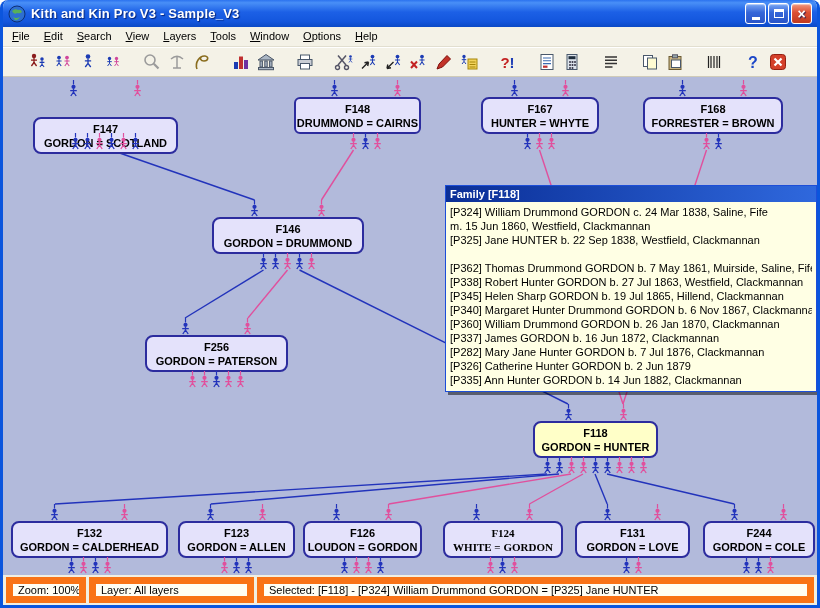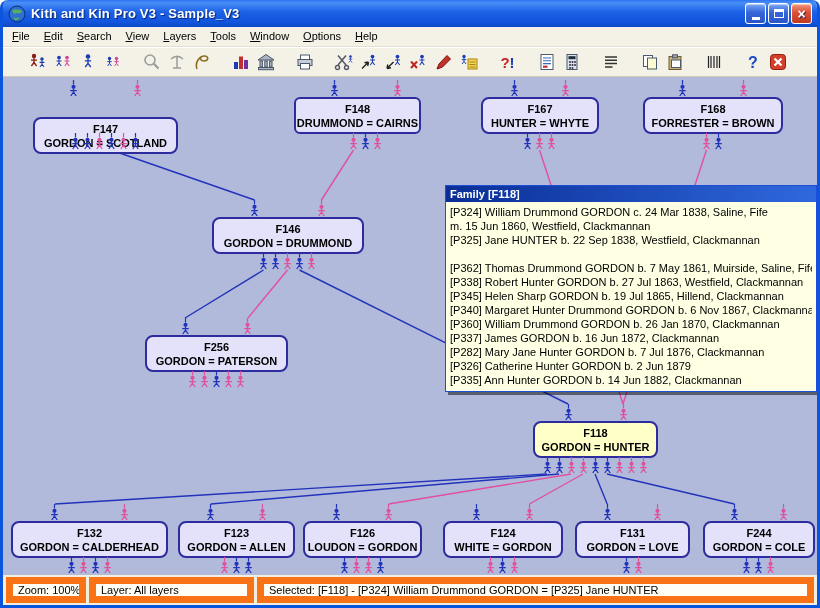--- a/index.html
+++ b/index.html
@@ -339,21 +339,21 @@
         <div class="fnames">GORDON = CALDERHEAD</div>
       </div>
       <div class="fam" style="left: 175px; top: 444px; width: 117px;">
         <div class="fid">F123</div>
         <div class="fnames">GORDON = ALLEN</div>
       </div>
       <div class="fam" style="left: 300px; top: 444px; width: 119px;">
         <div class="fid">F126</div>
         <div class="fnames">LOUDON = GORDON</div>
       </div>
-      <div class="fam" style="left: 440px; top: 444px; width: 120px;">
+      <div class="fam" style="left: 440px; top: 444px; width: 120px; font-family: Liberation Serif, serif;">
         <div class="fid">F124</div>
         <div class="fnames">WHITE = GORDON</div>
       </div>
       <div class="fam" style="left: 572px; top: 444px; width: 115px;">
         <div class="fid">F131</div>
         <div class="fnames">GORDON = LOVE</div>
       </div>
       <div class="fam" style="left: 700px; top: 444px; width: 112px;">
         <div class="fid">F244</div>
         <div class="fnames">GORDON = COLE</div>

